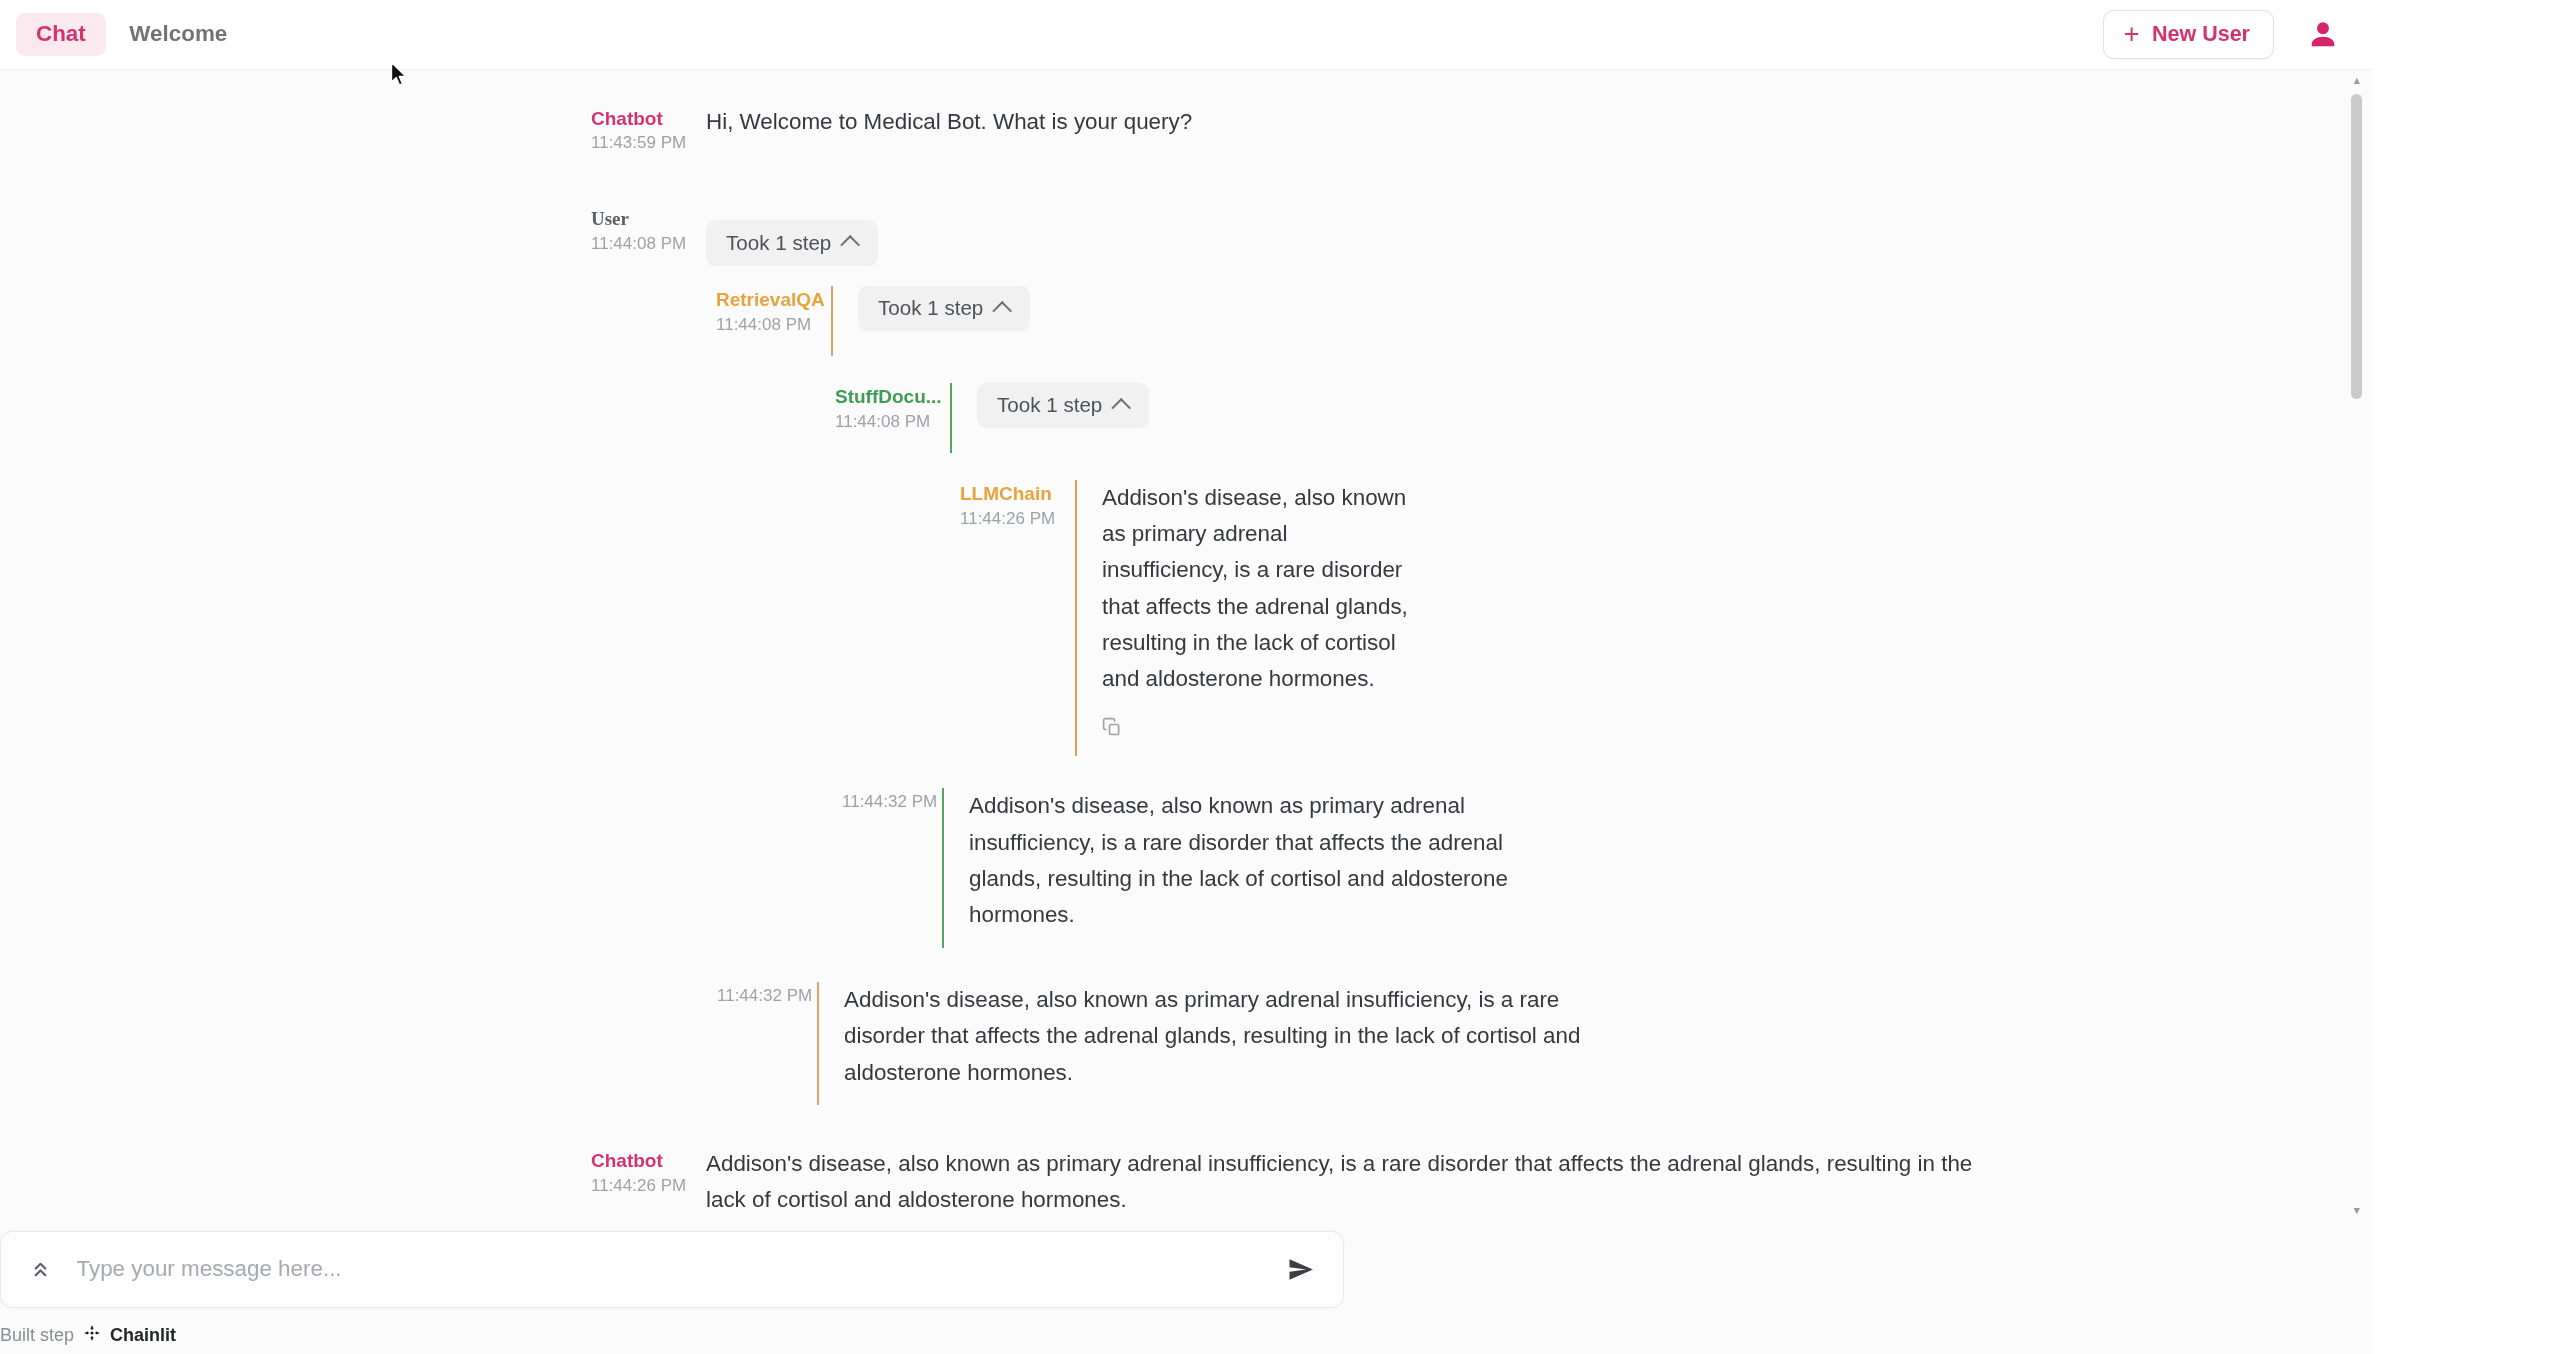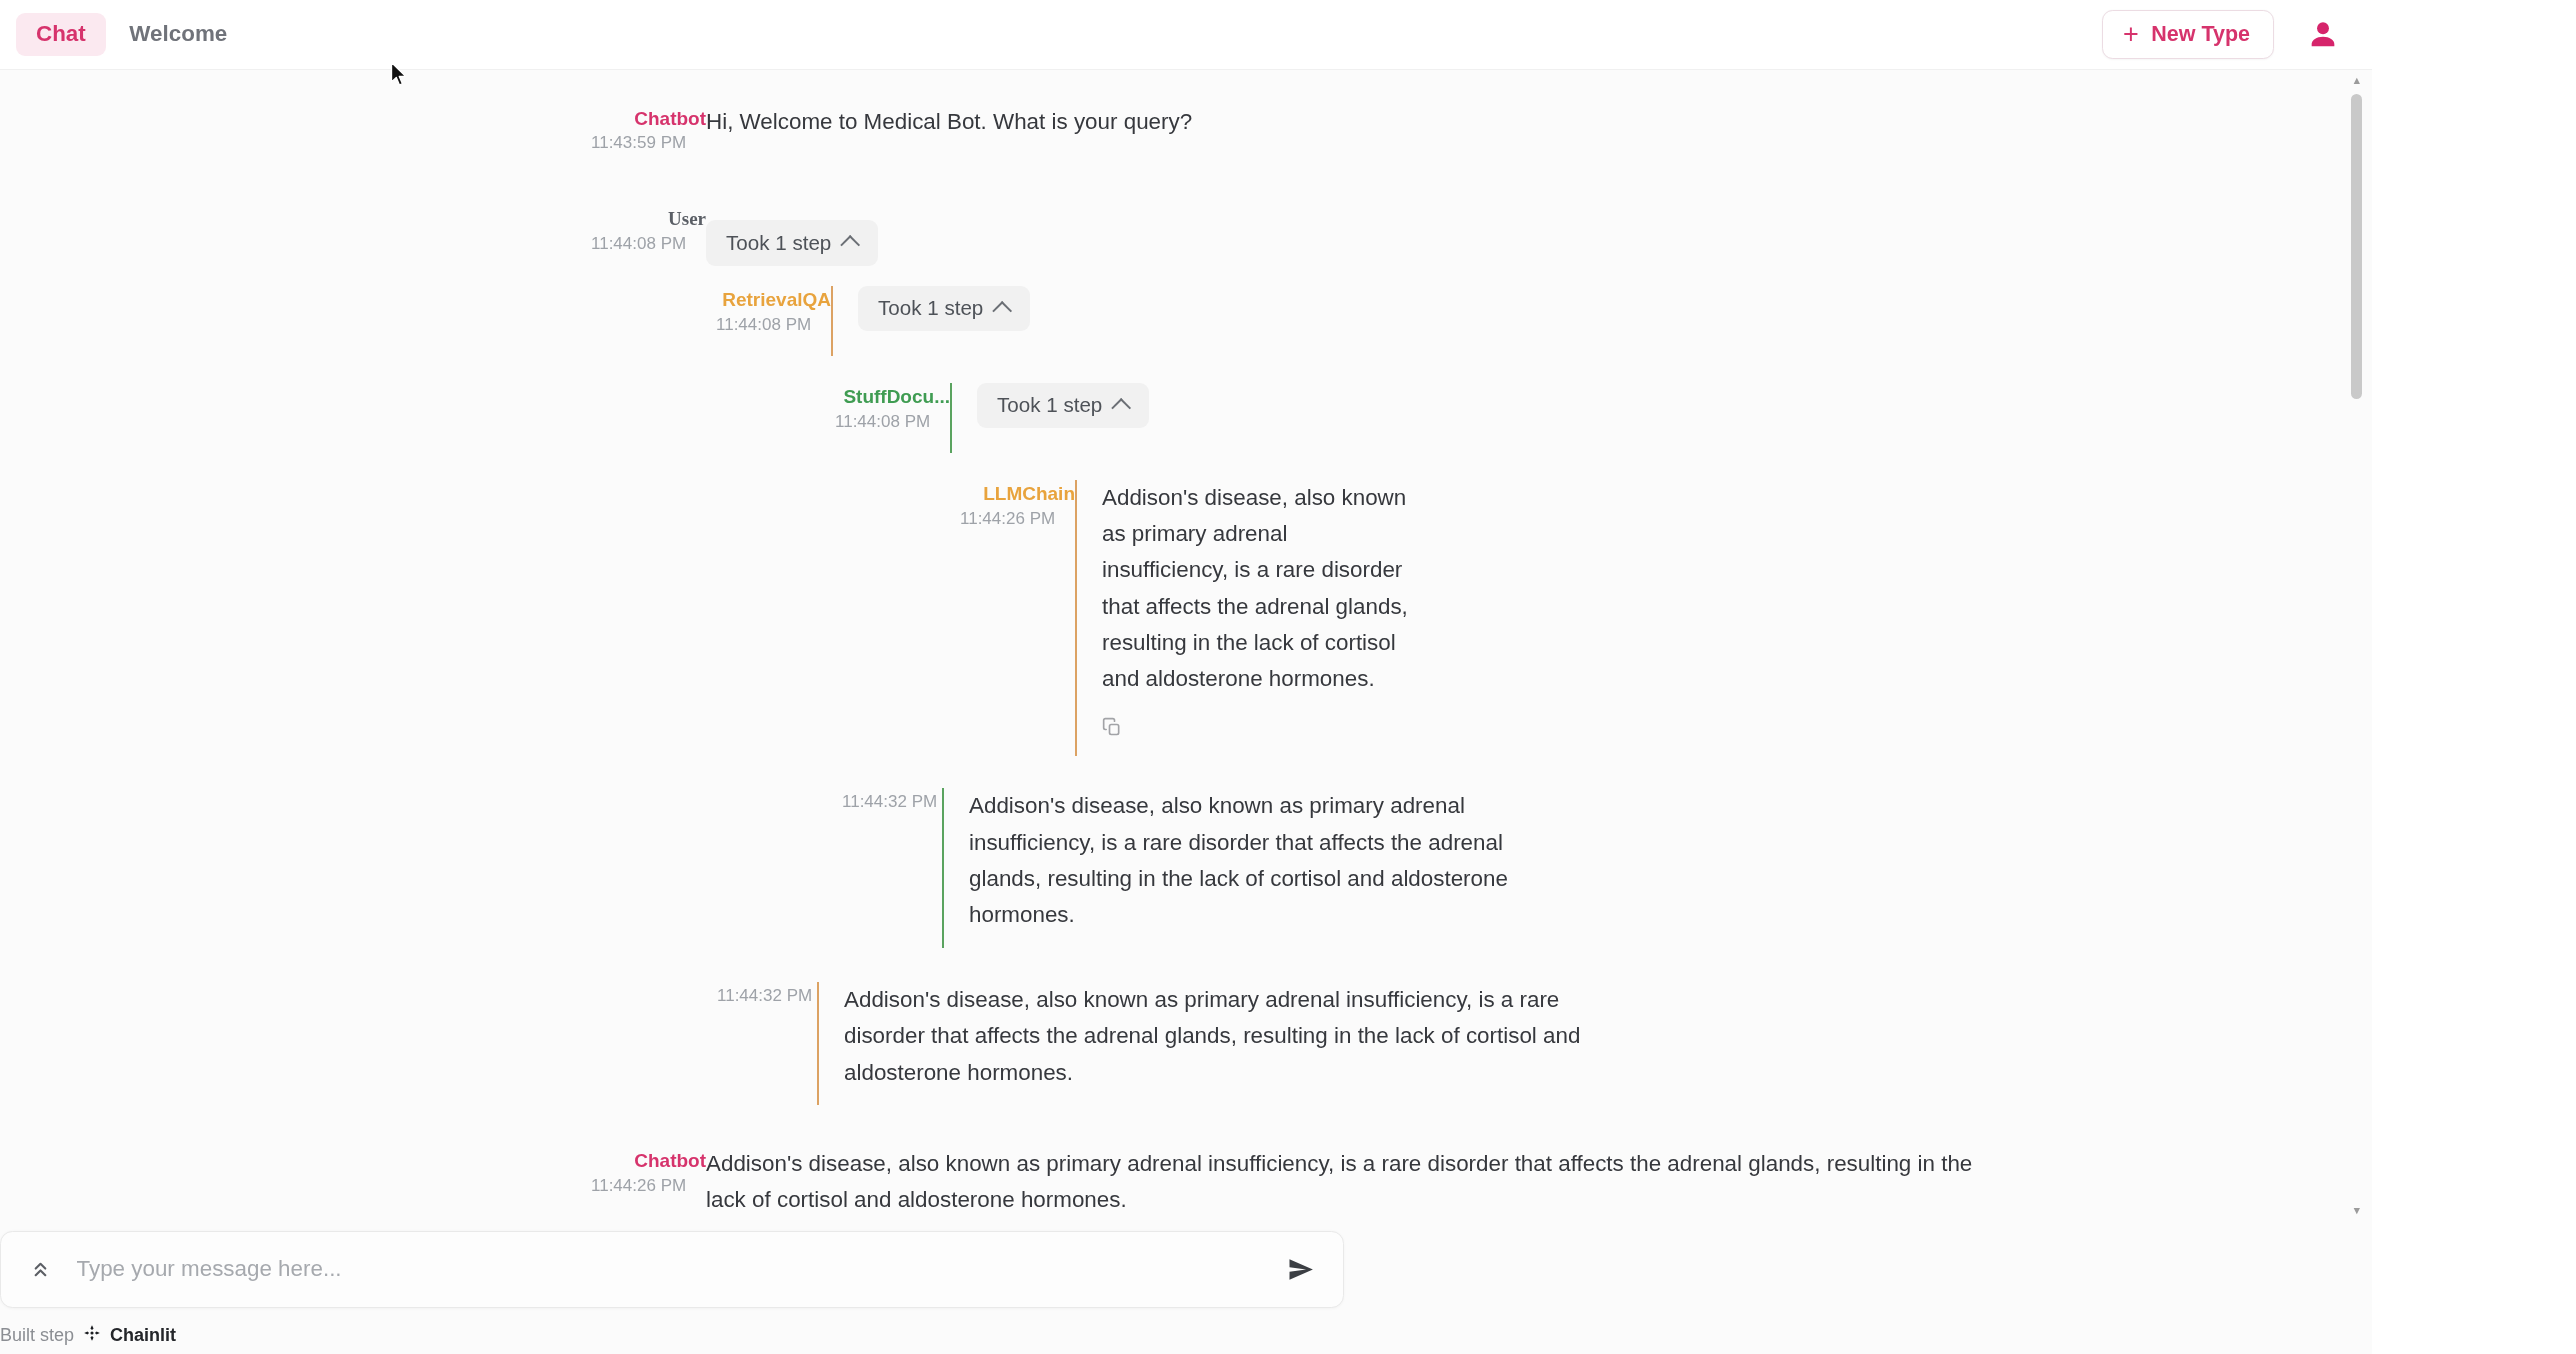--- a/index.html
+++ b/index.html
@@ -120,21 +120,20 @@
     min-width: 115px;
     padding-top: 1.8px;
     text-align: left;
     user-select: none;
   }
   .meta .author {
     font-size: 19px;
     font-weight: 700;
     line-height: 1.35;
     white-space: nowrap;
-    text-align: right;
   }
   .meta .time {
     font-size: 17px;
     color: #9ea2a8;
     line-height: 1.45;
     white-space: nowrap;
   }
 
   .author-chatbot { color: #d6336c; }
   .author-user    { color: #5b5f66; font-family: Liberation Serif, serif; }
@@ -318,21 +317,21 @@
 
   <div class="header">
     <div class="nav-tabs">
       <div class="tab active">Chat</div>
       <div class="tab">Welcome</div>
     </div>
 
     <div class="header-right">
       <div class="new-chat-btn">
         <span class="plus">+</span>
-        <span>New Type</span>
+        <span>New User</span>
       </div>
       <span>
         <svg class="avatar-icon" viewBox="0 0 24 24" fill="#d6246b" aria-hidden="true">
           <circle cx="12" cy="7.2" r="4.2"></circle>
           <path d="M12 13.2c-4.6 0-8 2.5-8 5.2V20h16v-1.6c0-2.7-3.4-5.2-8-5.2z"></path>
         </svg>
       </span>
     </div>
   </div>
 

